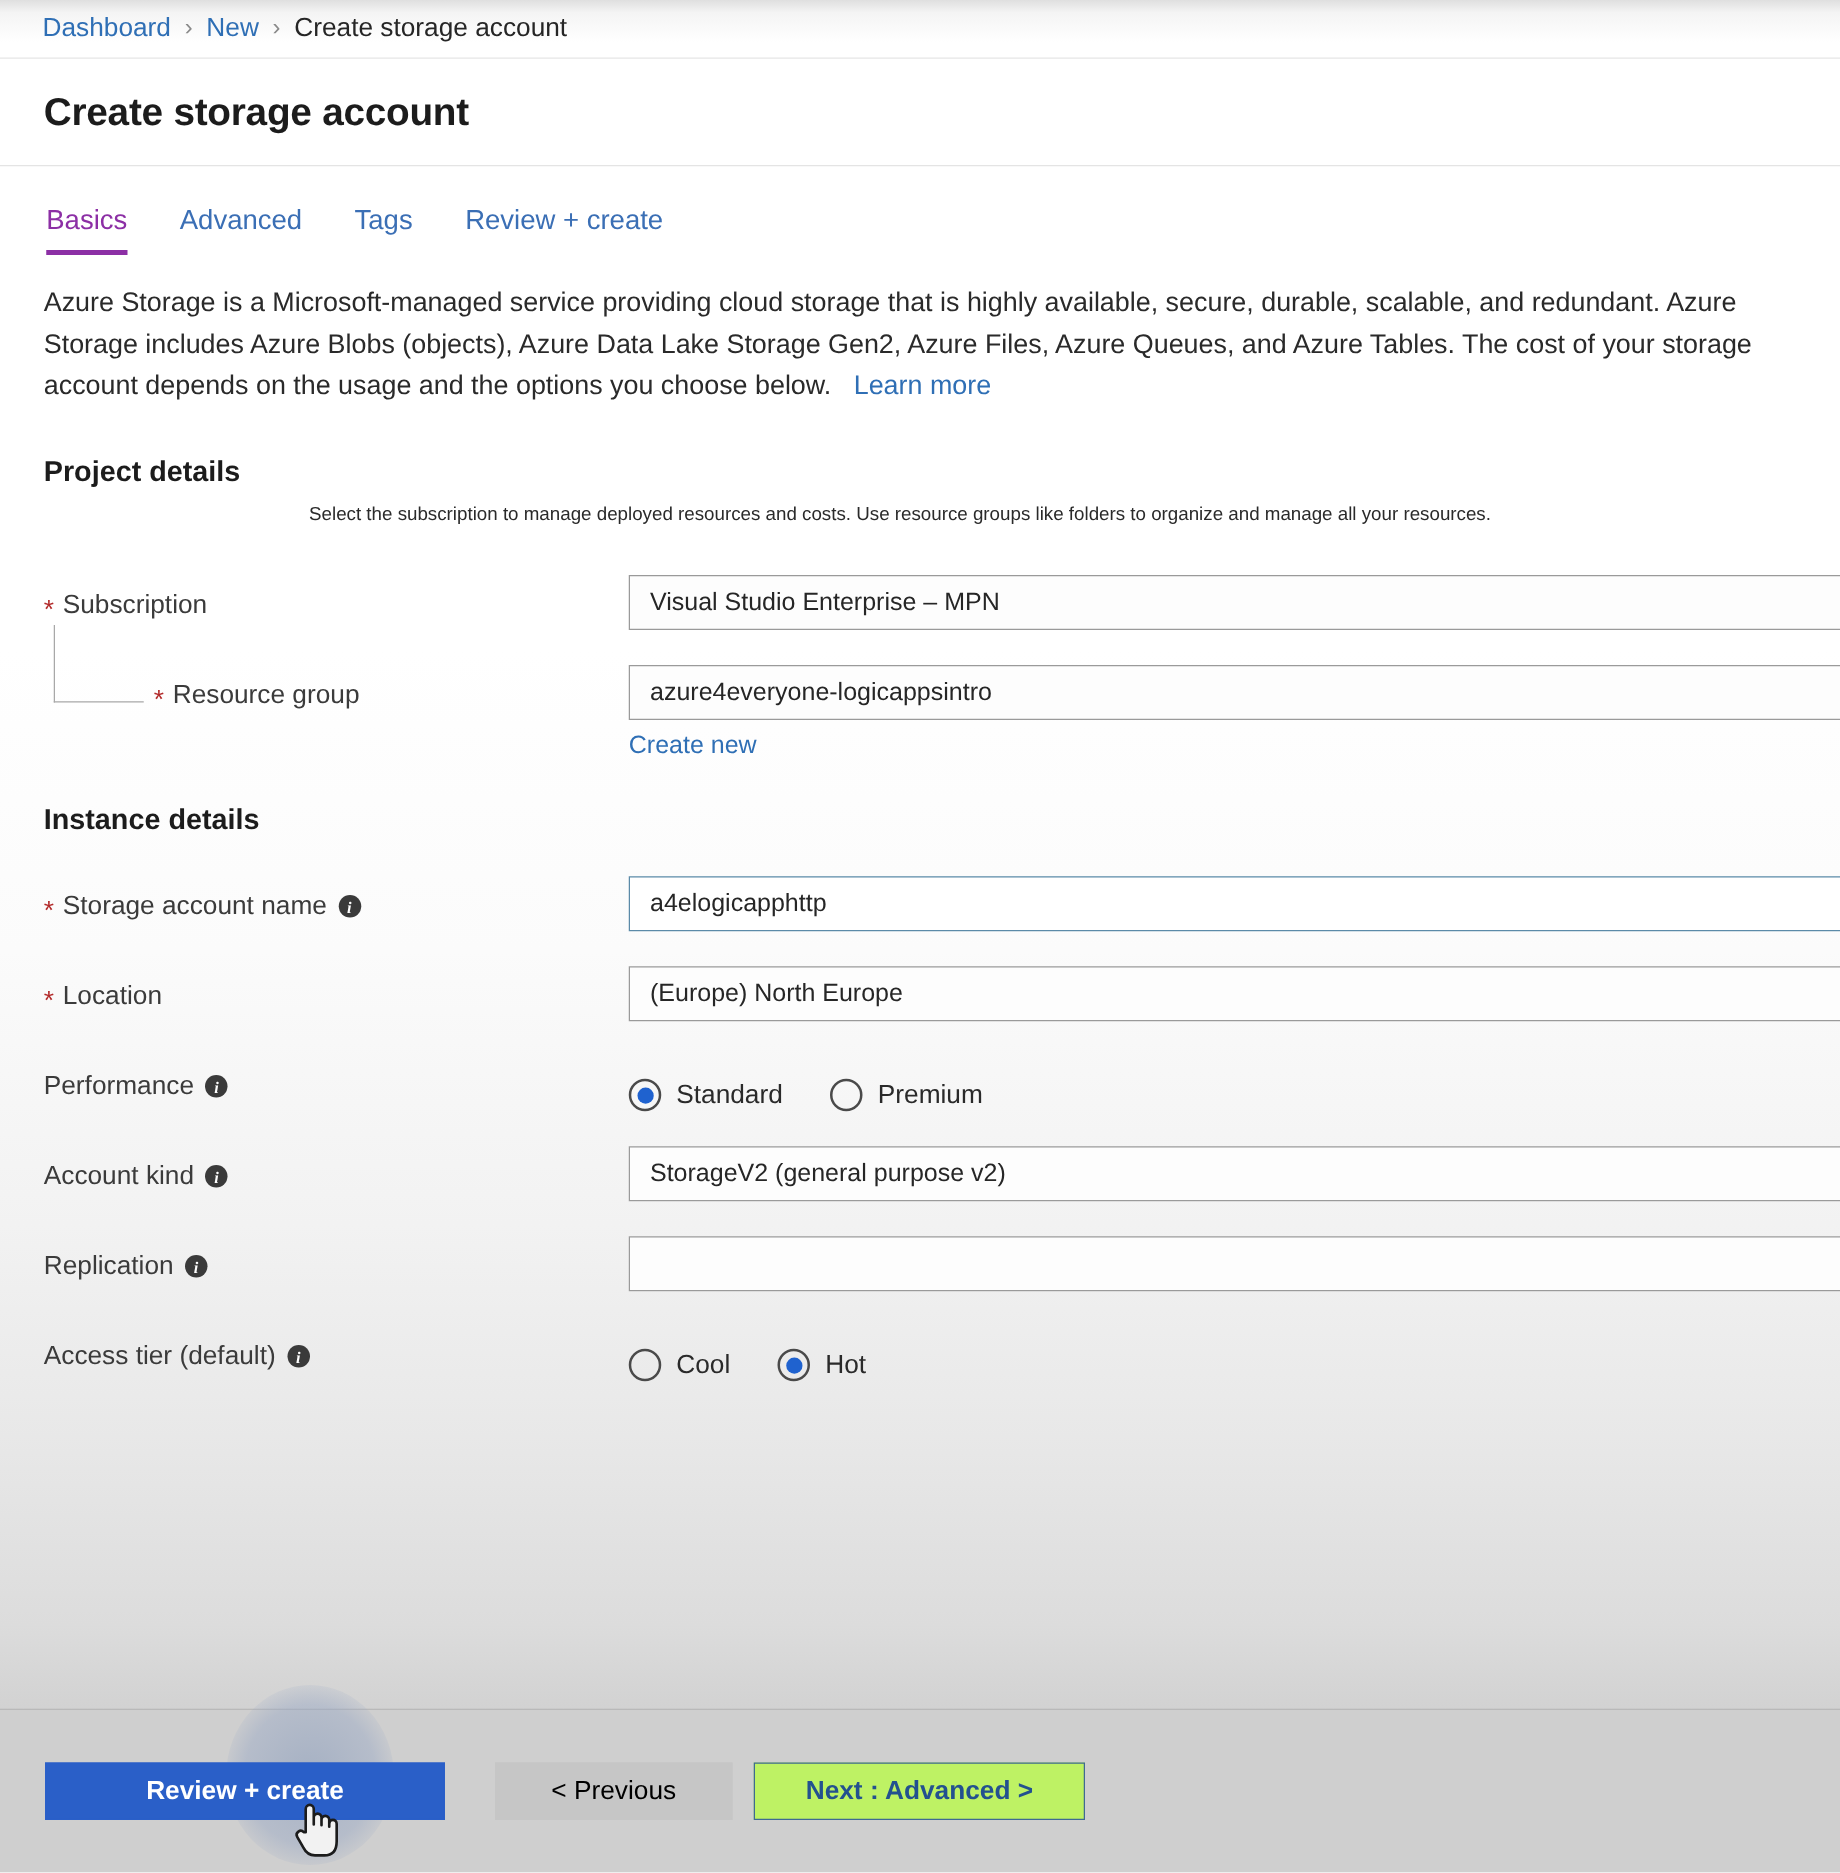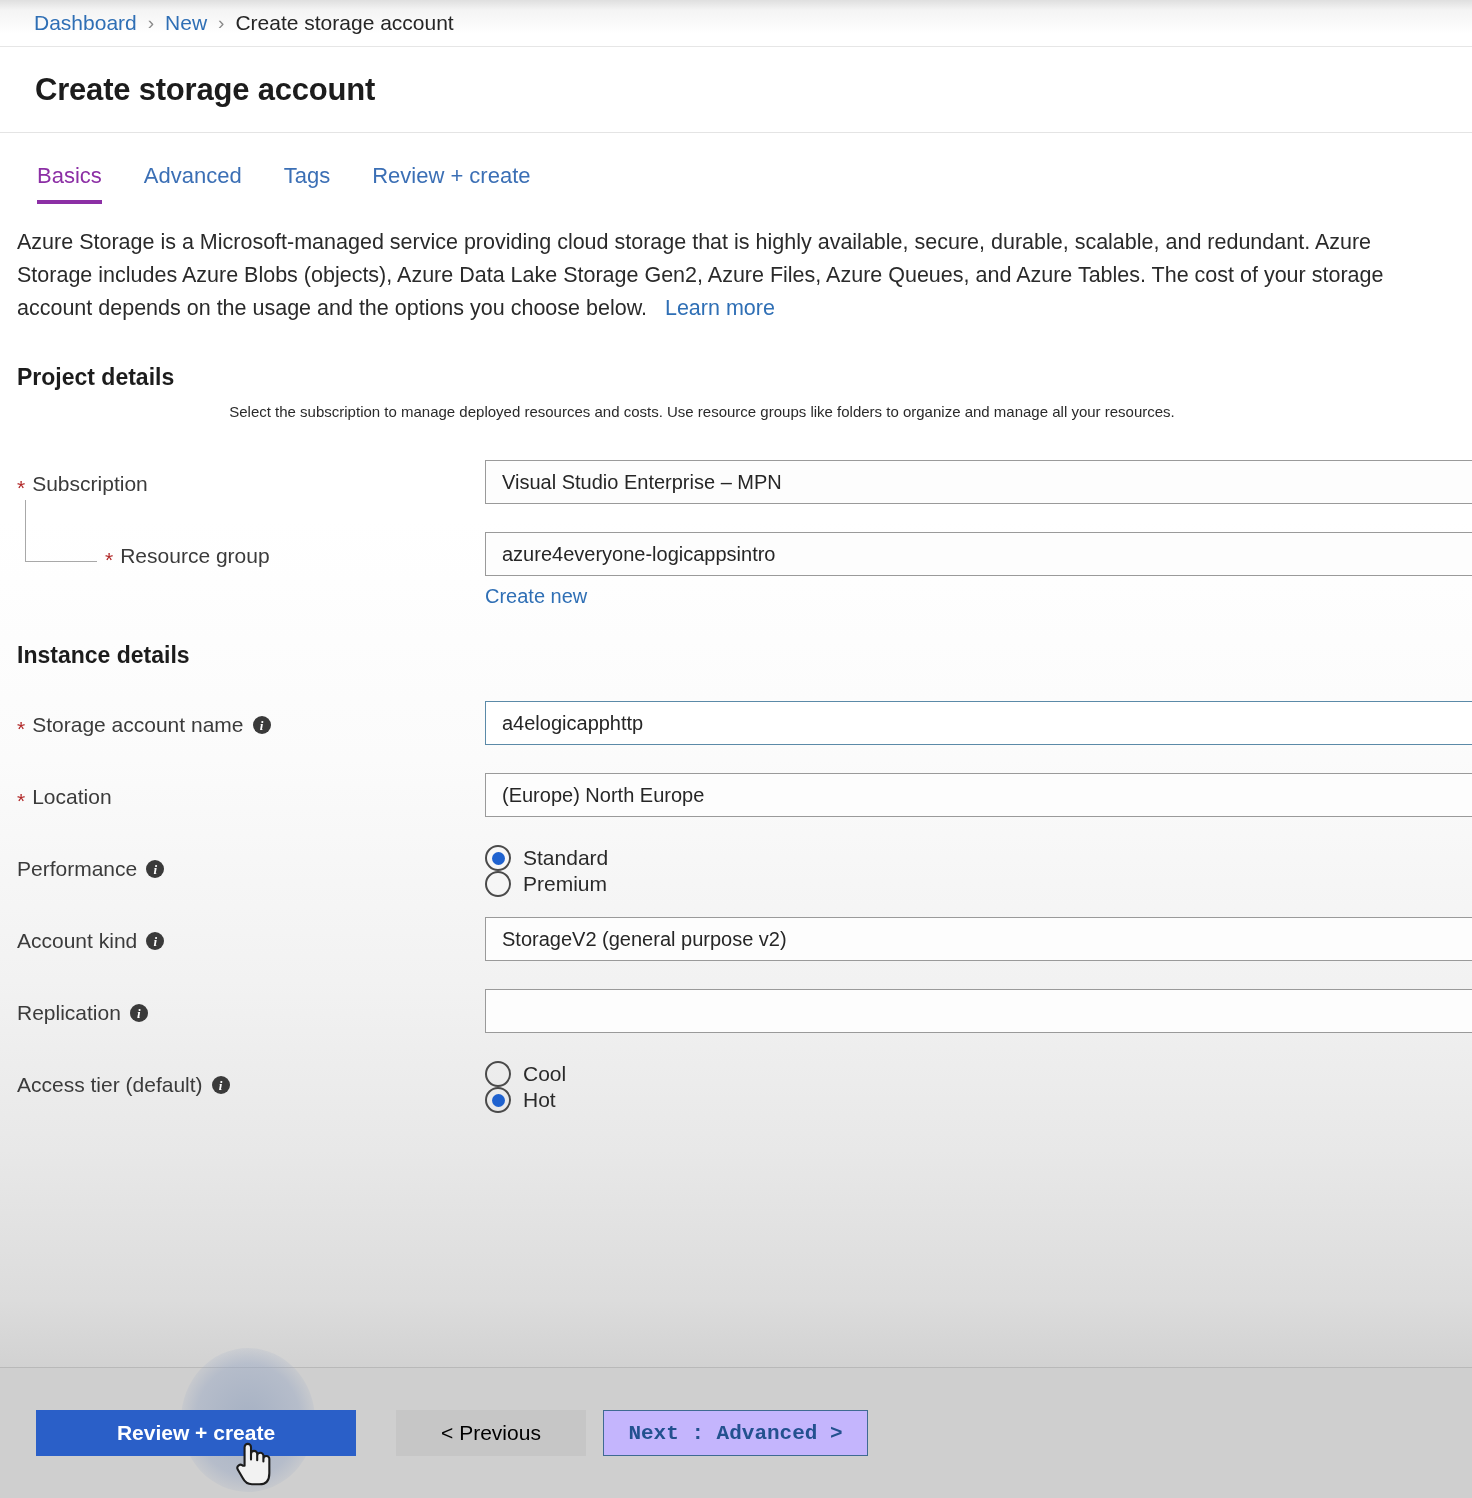--- a/index.html
+++ b/index.html
@@ -83,21 +83,21 @@
     border-bottom: 4px solid transparent;
     white-space: nowrap;
   }
   .tab.active {
     color: #8c2fa5;
     border-bottom-color: #8c2fa5;
   }
 
   
   .content {
-    padding: 0 17px;
+    padding: 0 35px;
   }
   .intro {
     font-size: 21.5px;
     line-height: 33px;
     color: #2a2a2a;
     max-width: 1375px;
     margin-top: 22px;
   }
   .link {
     color: #2f6fb5;
@@ -237,23 +237,22 @@
     bottom: 0;
     width: 72px;
     height: 1px;
     background: #a8a8a8;
   }
   .rg-label { padding-left: 88px; }
 
   
   .radio-group {
     display: flex;
-    align-items: flex-start;
+    align-items: flex-end;
     height: 44px;
-    flex-direction: column;
   }
   .radio-opt {
     display: flex;
     align-items: center;
     margin-right: 38px;
     cursor: pointer;
     font-size: 21px;
     color: #2a2a2a;
   }
   .radio {
@@ -318,26 +317,25 @@
     width: 190px;
     background: #c6c6c6;
     color: #000000;
     border: 1px solid #c6c6c6;
     margin-left: 40px;
     cursor: default;
     text-align: center;
   }
   .btn-secondary {
     width: 265px;
-    background: #c4b5fd;
+    background: #bef264;
     color: #23518f;
     font-weight: bold;
     border: 1px solid #3f6a92;
     margin-left: 17px;
-    font-family: Liberation Mono, monospace;
   }
 
   
   .click-halo {
     position: absolute;
     left: 181px;
     bottom: 6px;
     width: 134px;
     height: 144px;
     border-radius: 50%;

